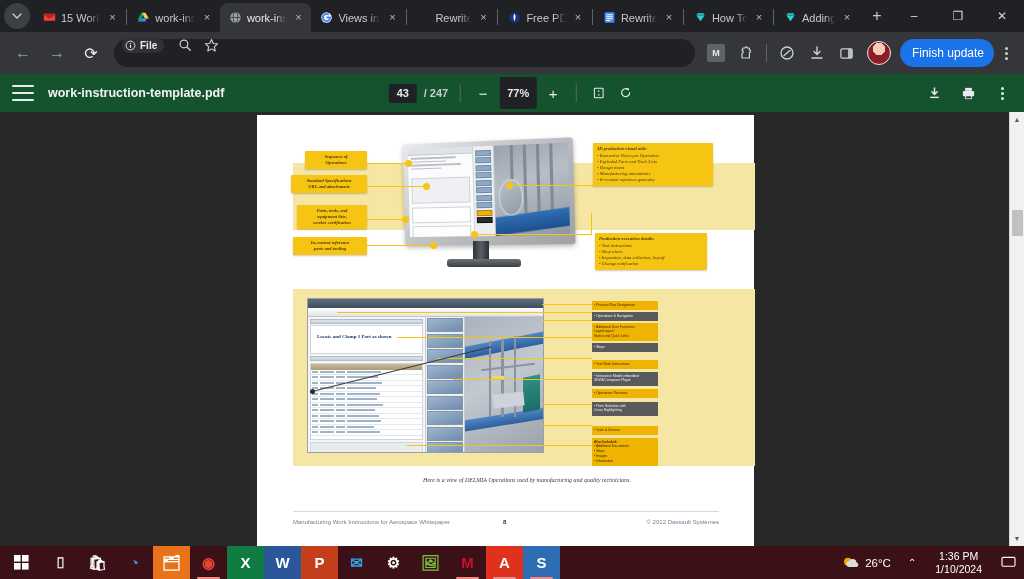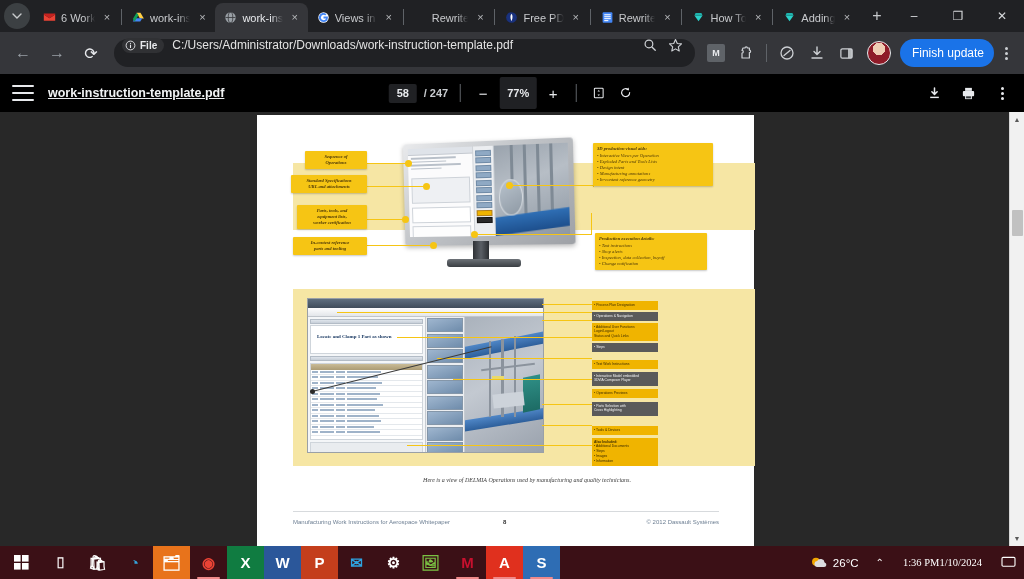--- a/index.html
+++ b/index.html
@@ -99,23 +99,22 @@
     height: 28px; border-radius: 14px; background: #1a73e8; color: #fff;
     font-size: 12px; display: flex; align-items: center; padding: 0 10px 0 12px;
     margin-left: 4px; flex: 0 0 auto; cursor: pointer; gap: 4px;
   }
   .kebab { display: flex; flex-direction: column; gap: 2px; align-items: center; }
   .kebab i { width: 3px; height: 3px; border-radius: 2px; background: currentColor; display: block; }
 
   
   .pdfbar {
     position: absolute; top: 74px; left: 0; width: 1024px; height: 38px;
-    background: #000000; display: flex; align-items: center; padding: 0 12px;
+    background: #14532d; display: flex; align-items: center; padding: 0 12px;
     color: #e8eaed;
-    text-decoration: underline;
   }
   .hamburger { width: 22px; height: 16px; display: flex; flex-direction: column; justify-content: space-between; cursor: pointer; flex:0 0 auto; margin-right: 14px;}
   .hamburger i { height: 2px; background: #e8eaed; display: block; border-radius: 1px; }
   .pdf-title { font-size: 12.5px; font-weight: bold; color: #f1f3f4; white-space: nowrap; }
   .pdf-center { position: absolute; left: 50%; transform: translateX(-50%); display: flex; align-items: center; gap: 7px; }
   .pgbox {
     background: #202124; color: #e8eaed; font-size: 11px; font-weight: bold;
     min-width: 28px; height: 19px; border-radius: 2px; display: flex;
     align-items: center; justify-content: center; padding: 0 5px; cursor: text;
   }
@@ -265,22 +264,22 @@
   }
   .tb-icon.running::after {
     content: ""; position: absolute; left: 7px; right: 7px; bottom: 0; height: 2.5px;
     background: #f08a8a; border-radius: 1px;
   }
   .tb-icon.hi { background: #e8731b; }
   .tray { margin-left: auto; display: flex; align-items: center; height: 33px; }
   .weather { display: flex; align-items: center; gap: 6px; padding: 0 8px; color: #fff; font-size: 11.5px; cursor: pointer; }
   .chev { padding: 0 9px; color: #fff; font-size: 10px; cursor: pointer; }
   .clock {
-    display: flex; flex-direction: row; align-items: center; justify-content: center;
-    color: #fff; font-size: 10.5px; line-height: 13px; padding: 0 10px; cursor: pointer; font-family: Liberation Serif, serif;
+    display: flex; flex-direction: column; align-items: center; justify-content: center;
+    color: #fff; font-size: 10.5px; line-height: 13px; padding: 0 10px; cursor: pointer;
   }
   .notif { width: 32px; height: 33px; display:flex; align-items:center; justify-content:center; cursor: pointer; }
 
   .sq-ico { width: 18px; height: 18px; border-radius: 2px; display:flex; align-items:center; justify-content:center; font-size: 10px; font-weight: bold; color:#fff; }
 </style>
 </head>
 <body>
 
 <div class="screen">
 
@@ -289,21 +288,21 @@
       <svg viewBox="0 0 10 10">
           <path d="M1 3 L5 7 L9 3" stroke="#c8cacd" stroke-width="1.4" fill="none" stroke-linecap="round"></path>
         </svg>
     </div>
     <div id="tabs-host" style="display:flex;align-items:flex-end;flex:1 1 auto;min-width:0;">
         <div class="tab">
           <span class="favicon"><svg viewBox="0 0 16 16">
               <path d="M1 4.2 8 9l7-4.8V12H1Z" fill="#ea4335"></path>
               <path d="M1 3.2h14v1L8 9 1 4.2Z" fill="#c5221f"></path>
             </svg></span>
-          <span class="t-label">6 Work</span>
+          <span class="t-label">15 Work</span>
           <span class="t-close">×</span>
         </div>
         <div class="tab-sep"></div>
         <div class="tab">
           <span class="favicon"><svg viewBox="0 0 16 16">
               <path d="M5.6 2h4.8l4.2 7.2H9.8Z" fill="#ffcf44"></path>
               <path d="M1 13 3.4 8.9h9.2L10.2 13Z" fill="#4285f4"></path>
               <path d="M5.6 2 1 9.9 3.4 13l4.6-8Z" fill="#0f9d58"></path>
             </svg></span>
           <span class="t-label">work-ins</span>
@@ -387,21 +386,20 @@
 
     <div class="omnibox">
       <div class="file-chip">
         <svg width="11" height="11" viewBox="0 0 16 16">
           <circle cx="8" cy="8" r="6.4" fill="none" stroke="#e8eaed" stroke-width="1.3"></circle>
           <circle cx="8" cy="4.8" r="0.9" fill="#e8eaed"></circle>
           <rect x="7.2" y="6.6" width="1.6" height="5" rx="0.8" fill="#e8eaed"></rect>
         </svg>
         <span class="lbl">File</span>
       </div>
-      <div class="url">C:/Users/Administrator/Downloads/work-instruction-template.pdf</div>
       <div class="omni-icon">
         <svg width="14" height="14" viewBox="0 0 16 16">
             <circle cx="6.8" cy="6.8" r="4.4" fill="none" stroke="#cdd0d4" stroke-width="1.4"></circle>
             <path d="M10.2 10.2 L14 14" stroke="#cdd0d4" stroke-width="1.5" stroke-linecap="round"></path>
           </svg>
       </div>
       <div class="omni-icon">
         <svg width="15" height="15" viewBox="0 0 16 16">
             <path d="M8 1.6 L9.9 5.8 L14.4 6.3 L11 9.4 L12 13.9 L8 11.6 L4 13.9 L5 9.4 L1.6 6.3 L6.1 5.8 Z" fill="none" stroke="#cdd0d4" stroke-width="1.2" stroke-linejoin="round"></path>
           </svg>
@@ -449,21 +447,21 @@
 
   <div class="pdfbar">
     <div class="hamburger">
         <i></i>
         <i></i>
         <i></i>
       </div>
     <div class="pdf-title">work-instruction-template.pdf</div>
 
     <div class="pdf-center">
-      <div class="pgbox">58</div>
+      <div class="pgbox">43</div>
       <div class="pgtotal">/ 247</div>
       <div class="vsep"></div>
       <div class="zbtn">−</div>
       <div class="zoomval">77%</div>
       <div class="zbtn">+</div>
       <div class="vsep"></div>
       <div class="zbtn">
         <svg width="14" height="14" viewBox="0 0 16 16">
             <rect x="3" y="2.5" width="10" height="11" rx="1" fill="none" stroke="#e8eaed" stroke-width="1.2"></rect>
             <path d="M8 4.6 L6.6 6.2 H9.4 Z M8 11.4 L6.6 9.8 H9.4 Z" fill="#e8eaed"></path>

